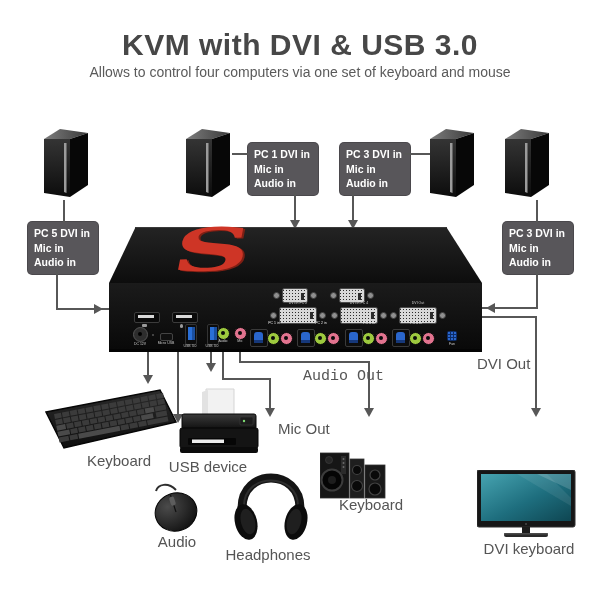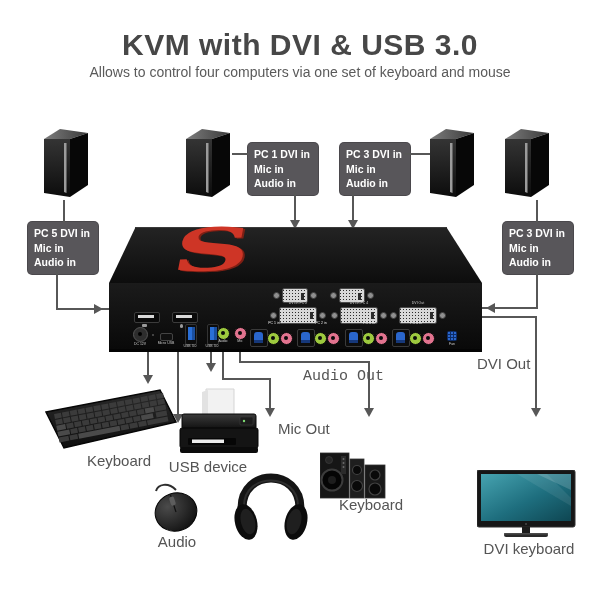--- a/index.html
+++ b/index.html
@@ -418,20 +418,21 @@
     <path d="M11,56 C11,22 65,22 65,56" stroke="#2d2d2d" stroke-width="2" fill="none"></path>
     <g transform="rotate(-14 13 72)">
         <ellipse cx="13" cy="72" rx="11" ry="18" fill="#0c0c0c"></ellipse>
         <ellipse cx="15" cy="72" rx="7" ry="13" fill="#1f1f1f"></ellipse>
       </g>
     <g transform="rotate(14 63 72)">
         <ellipse cx="63" cy="72" rx="11" ry="18" fill="#0c0c0c"></ellipse>
         <ellipse cx="61" cy="72" rx="7" ry="13" fill="#1f1f1f"></ellipse>
       </g>
   </svg>
+  <div class="cap capc" style="left:268px;top:546px;">Headphones</div>
 
   <svg class="devsvg" style="left:320px;top:444px;" width="66" height="56" viewBox="0 0 66 56">
     <rect x="0" y="9" width="29" height="45" fill="#161616" stroke="#2f2f2f" stroke-width="0.8"></rect>
     <circle cx="12" cy="36" r="10.5" fill="#050505" stroke="#3c3c3c" stroke-width="2"></circle>
     <circle cx="12" cy="36" r="4" fill="#1d1d1d"></circle>
     <circle cx="9" cy="16" r="3.5" fill="#262626" stroke="#3a3a3a" stroke-width="0.8"></circle>
     <rect x="21" y="12" width="5" height="18" fill="#2b2b2b"></rect>
     <circle cx="23.5" cy="15" r="1" fill="#6a6a6a"></circle>
       <circle cx="23.5" cy="19" r="1" fill="#6a6a6a"></circle>
       <circle cx="23.5" cy="23" r="1" fill="#6a6a6a"></circle>

